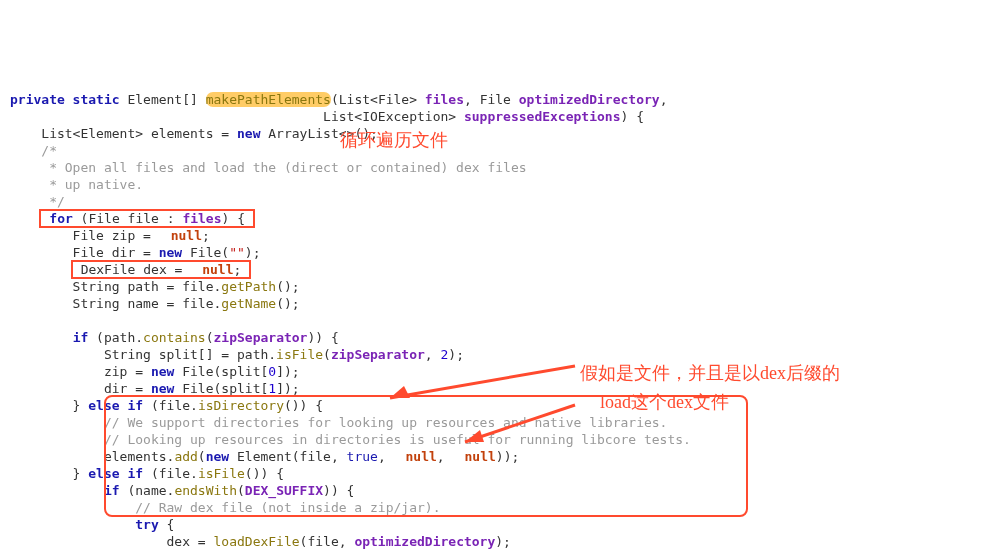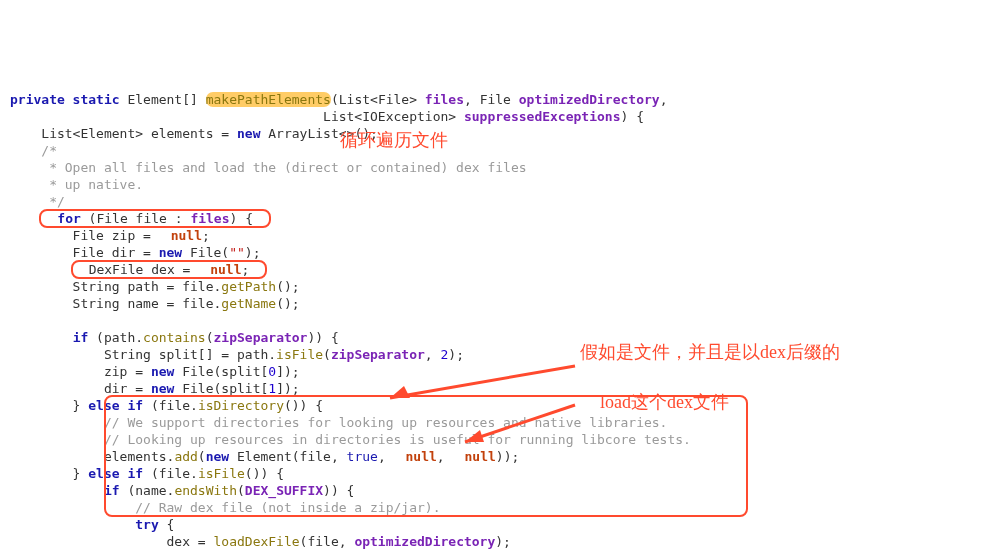--- a/index.html
+++ b/index.html
@@ -21,22 +21,22 @@
   .prm  { color: #7a24b5; font-weight: bold; }    
   .str  { color: #c41a16; }                       
   .num  { color: #1c00cf; }
   .cmt  { color: #9a9a9a; }                       
   .true { color: #1a19b0; font-weight: normal; }
   .null { color: #c2410c; font-weight: bold; margin-left: 12px; }
   .purp { color: #7a24b5; font-weight:bold;text-align:right; }
 
   .hlbox {
     outline: 2px solid #ff4a2e;
-    border-radius: 6px;
-    padding: 0 16px;
+    border-radius: 0;
+    padding: 0 8px;
   }
   .annot {
     position: absolute;
     color: #ff4a2e;
     font-family: Liberation Serif, serif;
     font-size: 18px;
     white-space: nowrap;
   }
   
   #bigbox {
@@ -90,21 +90,21 @@
 
 
 
 </div>
 
 
 <div id="bigbox" style="left:104px; top:395px; width:640px; height:118px;"></div>
 
 
 <div class="annot" style="left:340px; top:132px;">循环遍历文件</div>
-<div class="annot" style="left:580px; top:344px;">假如是文件，并且是以dex后缀的</div>
+<div class="annot" style="left:580px; top:365px;">假如是文件，并且是以dex后缀的</div>
 <div class="annot" style="left:600px; top:394px;">load这个dex文件</div>
 
 
 <svg class="arrow" style="left:370px; top:358px; width:210px; height:48px;">
   <line x1="205" y1="8" x2="20" y2="40"></line>
   <polygon points="20,40 34,28 40,40"></polygon>
 </svg>
 <svg class="arrow" style="left:450px; top:400px; width:130px; height:50px;">
   <line x1="125" y1="5" x2="15" y2="42"></line>
   <polygon points="15,42 30,30 34,42"></polygon>

